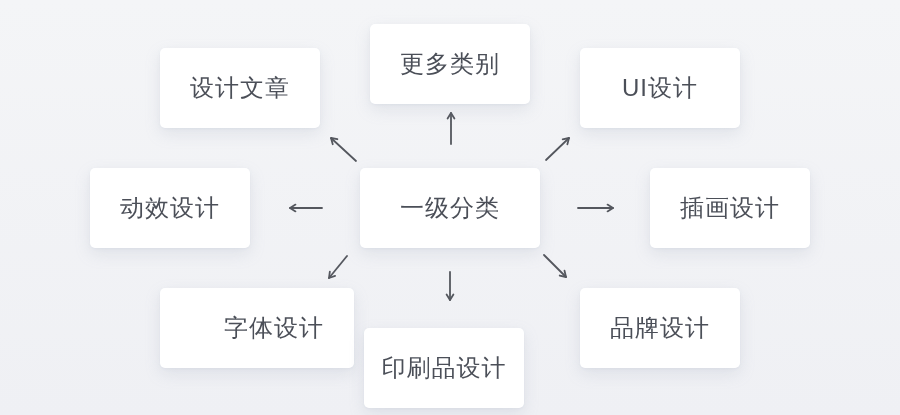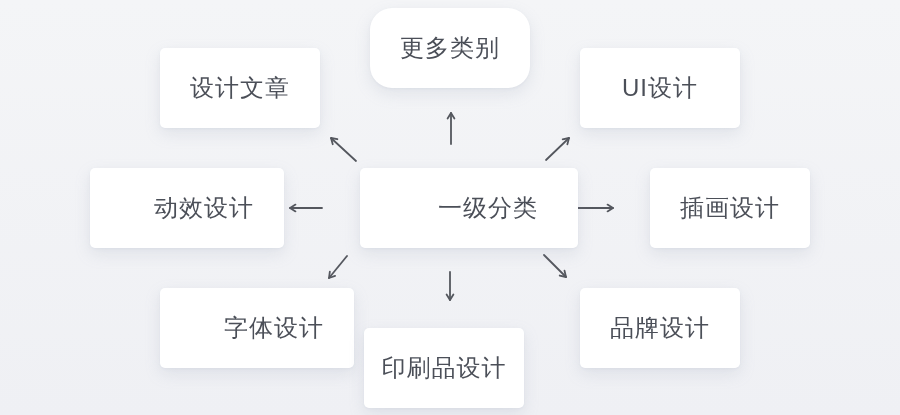--- a/index.html
+++ b/index.html
@@ -23,25 +23,25 @@
     box-shadow: 0 6px 16px rgba(146, 156, 176, 0.18), 0 1px 3px rgba(146, 156, 176, 0.10);
     cursor: pointer;
   }
   .node .label {
     font-size: 24px;
     font-weight: 500;
     color: var(--text, #4b4f58);
     letter-spacing: 1px;
     white-space: nowrap;
   }
-  .node.center-node { width: 180px; padding-left: 38px; }
-  .pos-top          { left: 370px; top: 8px; border-radius: 22px;   }
+  .node.center-node { width: 180px; }
+  .pos-top          { left: 370px; top: 24px;   }
   .pos-top-left     { left: 160px; top: 48px;  }
   .pos-top-right    { left: 580px; top: 48px;  }
-  .pos-left         { left: 90px;  top: 168px; padding-left: 34px; }
+  .pos-left         { left: 90px;  top: 168px; }
   .pos-center       { left: 360px; top: 168px; }
   .pos-right        { left: 650px; top: 168px; }
   .pos-bottom-left  { left: 160px; top: 288px; padding-left: 34px; }
   .pos-bottom       { left: 364px; top: 328px; }
   .pos-bottom-right { left: 580px; top: 288px; font-family: Liberation Mono, monospace; }
   svg.edges {
     position: absolute;
     left: 0; top: 0;
     width: 900px; height: 415px;
     pointer-events: none;

